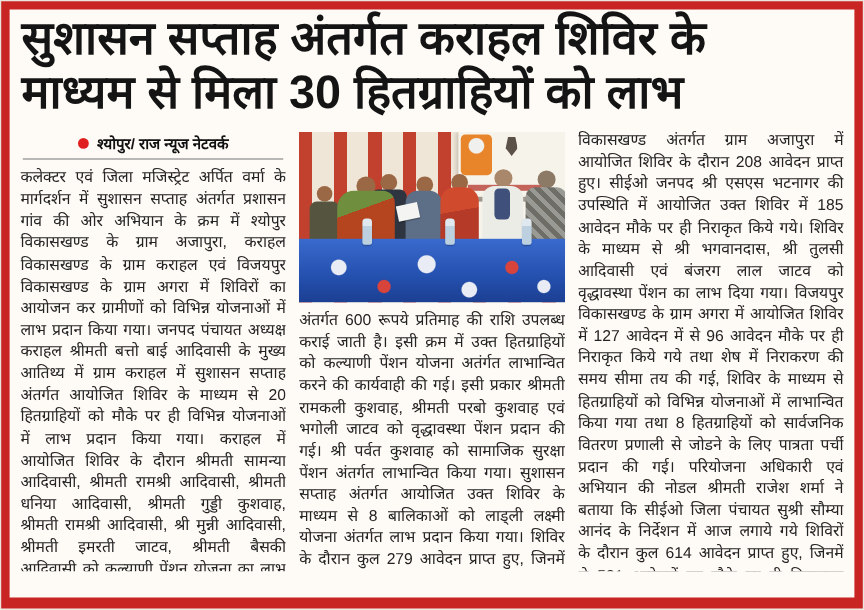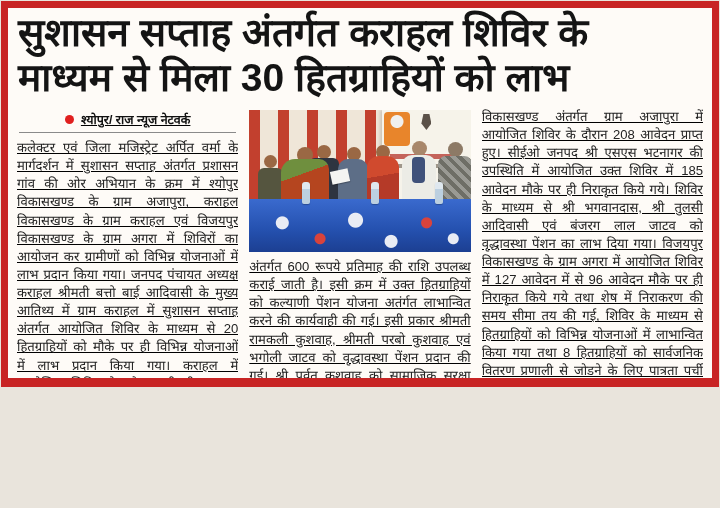--- a/index.html
+++ b/index.html
@@ -1,18 +1,18 @@
 <!DOCTYPE html>
 <html><head>
 <meta charset="utf-8">
 <style>
   html,body{margin:0;padding:0;background:#e9e4dc;}
   .page{
     position:relative;
-    width:718px;height:386px;
+    width:718px;height:506px;
     margin:1px;
     box-sizing:border-box;
     border:7px solid #c82424;
     border-bottom-width:9px;
     background:#fefbf7;
     overflow:hidden;
     font-family:"Liberation Sans", sans-serif;
   }
   .headline{
     margin:0;
@@ -25,21 +25,21 @@
     overflow:hidden;
   }
   .hl-line{display:block;}
   .content{
     display:flex;
     gap:11px;
     padding:4px 9px 0 9px;
     height:368px;
     overflow:hidden;
   }
-  .col{flex:1 1 0;min-width:0;overflow:hidden;text-decoration:underline;}
+  .col{flex:1 1 0;min-width:0;overflow:hidden;}
   .byline{
     display:flex;align-items:center;justify-content:center;gap:7px;
     padding:3px 0 4px 0;
   }
   .bullet{
     width:9px;height:9px;border-radius:50%;
     background:#e01f1f;flex:0 0 auto;
   }
   .byline-text{font-weight:bold;font-size:12.5px;color:#111;}
   .byline-rule{border-top:1.5px solid #8a8a8a;margin:0 2px 6px 2px;}

